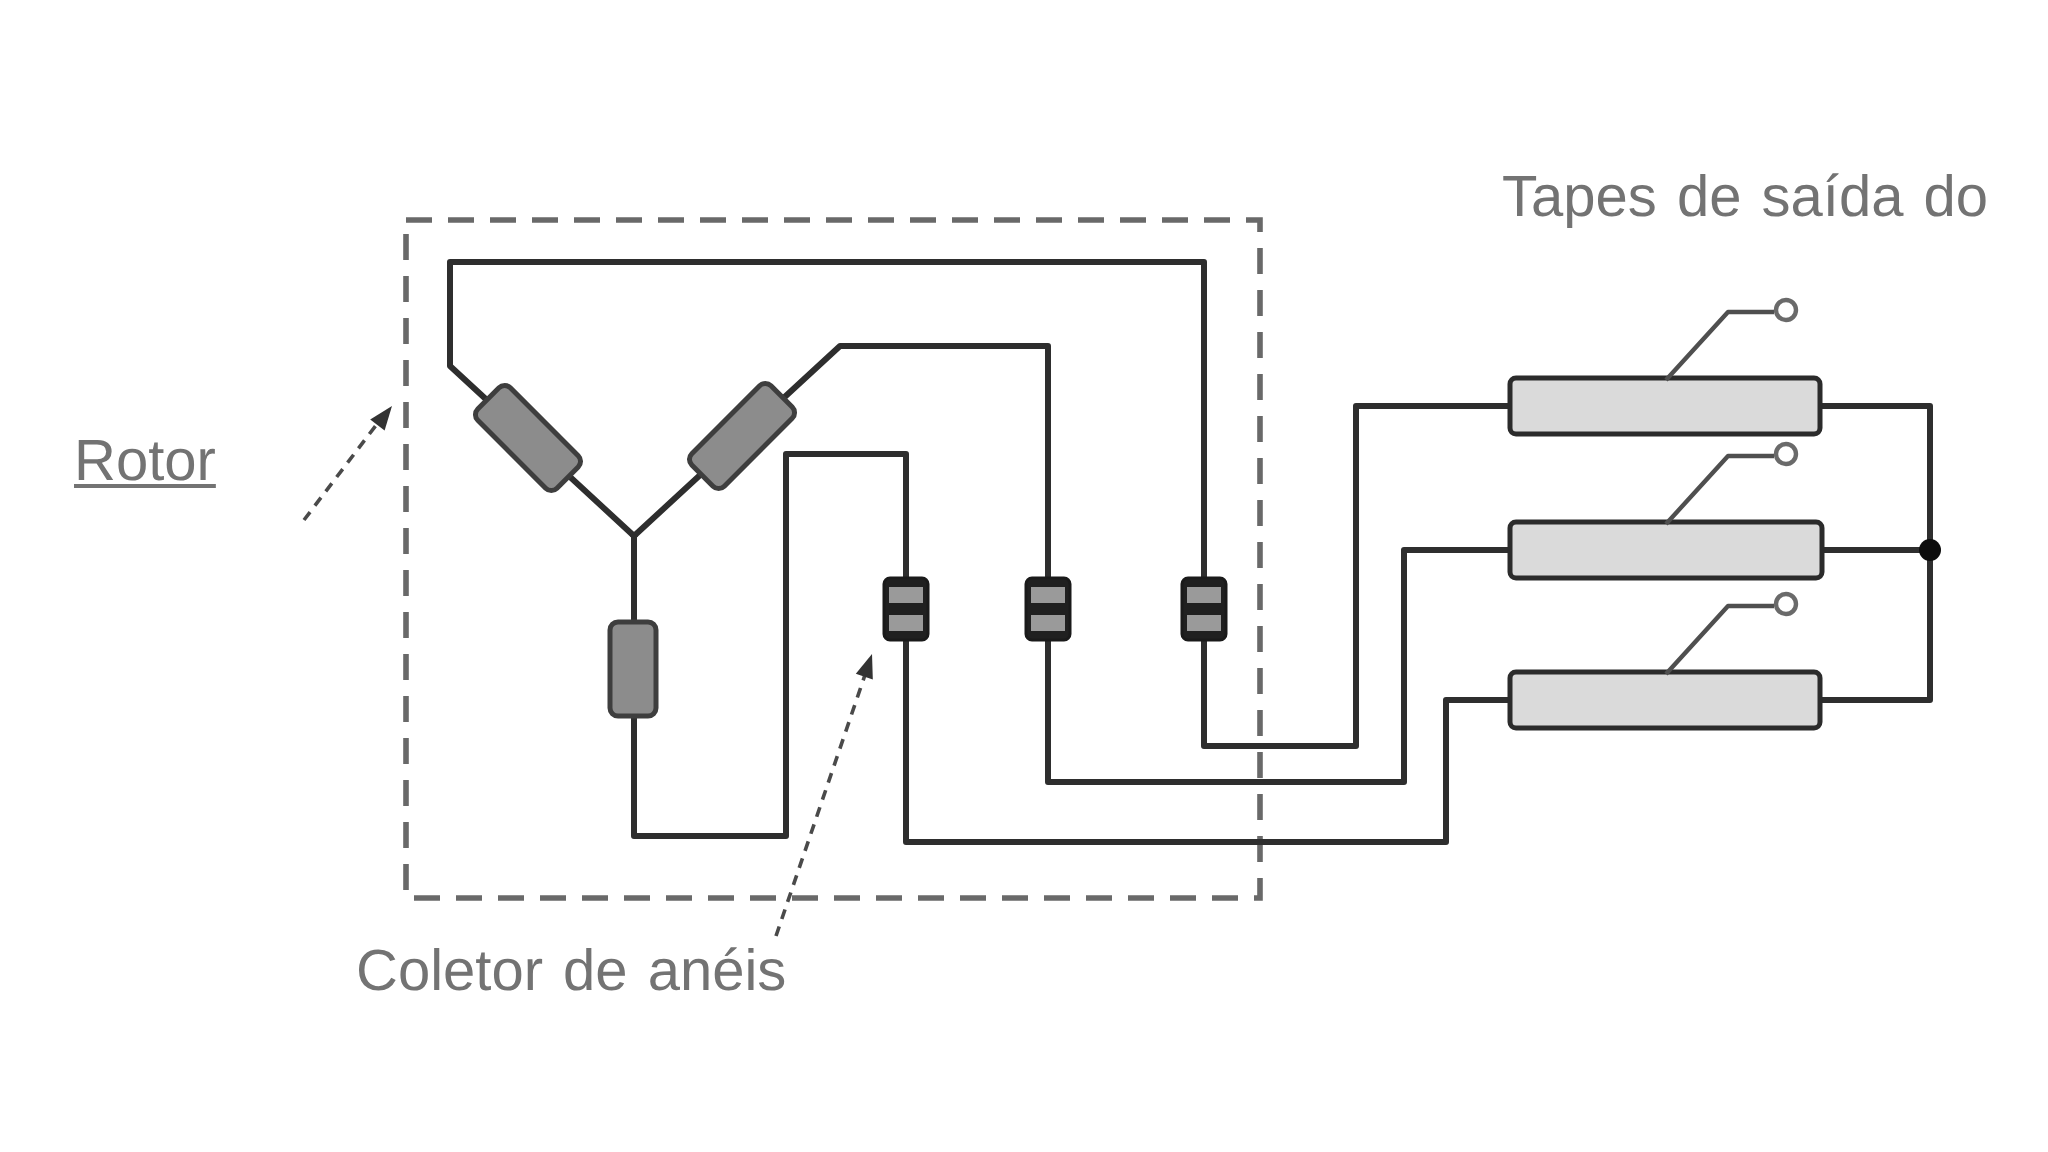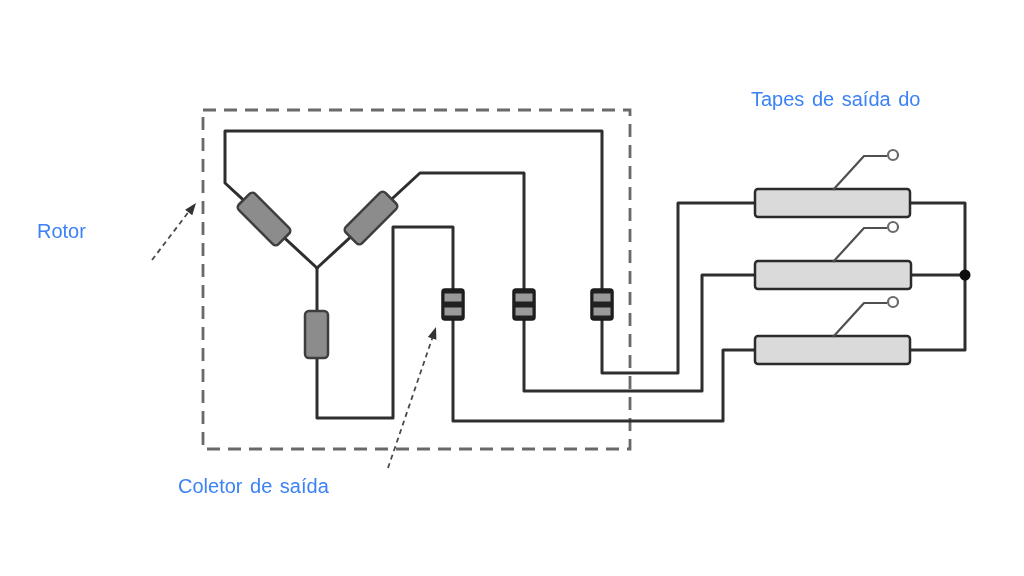--- a/index.html
+++ b/index.html
@@ -17,22 +17,22 @@
   .ring-outer{fill:#202020;stroke:#1a1a1a;stroke-width:1.5;}
   .ring-band{fill:#9a9a9a;}
   .resistor{fill:#dadada;stroke:#2b2b2b;stroke-width:2.5;}
   .tap-line{stroke:#4f4f4f;stroke-width:2.2;fill:none;stroke-linejoin:round;}
   .tap-circle{fill:#ffffff;stroke:#6a6a6a;stroke-width:2.2;}
   .junction{fill:#0d0d0d;}
   .pointer{stroke:#4a4a4a;stroke-width:1.8;fill:none;stroke-dasharray:5 4;}
   .pointer-head{fill:#333333;stroke:none;}
   .diagram-label{
     position:absolute;
-    color:#3b82f6;
-    font-size:20px;
+    color:#737373;
+    font-size:29px;
     line-height:30px;
     word-spacing:2px;
     white-space:nowrap;
   }
   .diagram-label span{display:block;}
 </style>
 </head>
 <body>
 
 <div class="stage">
@@ -97,25 +97,25 @@
     <g>
       <line class="pointer" x1="152" y1="260" x2="190" y2="210"></line>
       <polygon class="pointer-head" points="196,203 192.3,215.2 185.1,209.8"></polygon>
     </g>
     <g>
       <line class="pointer" x1="388" y1="468" x2="433" y2="336"></line>
       <polygon class="pointer-head" points="436,327 436.4,339.8 427.9,336.9"></polygon>
     </g>
   </svg>
 
-  <div class="diagram-label" style="left:37px;top:216px;">
+  <div class="diagram-label" style="left:37px;top:216px;text-decoration:underline;">
     <span>Rotor</span>
   </div>
 
   <div class="diagram-label" style="left:178px;top:471px;">
-    <span>Coletor de saída</span>
+    <span>Coletor de anéis</span>
   </div>
 
   <div class="diagram-label" style="left:751px;top:84px;">
     <span>Tapes de saída do</span>
   </div>
 
 </div>
 
 </body></html>

